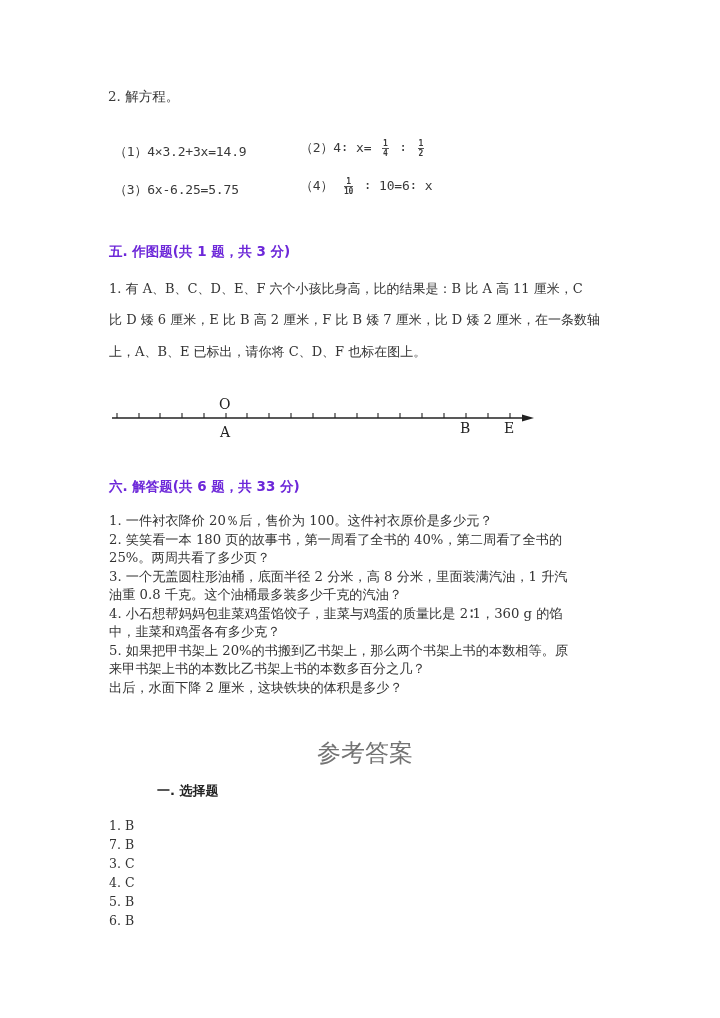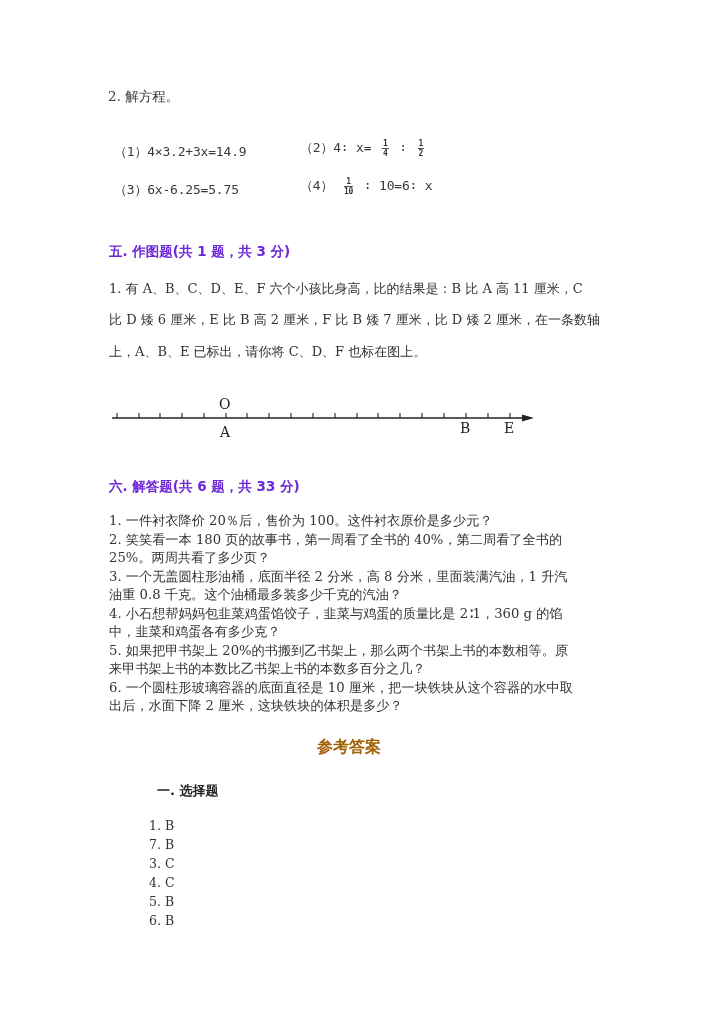--- a/index.html
+++ b/index.html
@@ -7,23 +7,23 @@
          font-family: "DejaVu Serif", "Liberation Serif", serif; color: #333; }
   .abs { position: absolute; white-space: nowrap; }
   .q-title { font-size: 13.5px; color: #3a3a3a; }
   .eq { font-size: 13px; color: #3a3a3a; font-family: "DejaVu Sans Mono", "Liberation Mono", monospace; letter-spacing: -0.2px; }
   .frac { display: inline-block; vertical-align: middle; text-align: center; font-size: 8px; line-height: 9px; font-weight: bold; margin: 0 3px; }
   .frac .num { display: block; border-bottom: 1px solid #555; padding: 0 1px; }
   .frac .den { display: block; }
   .sec-head { font-size: 13.5px; font-weight: bold; color: #6d28d9; font-family: "DejaVu Sans", "Liberation Sans", sans-serif; }
   .para { font-size: 13px; color: #333; }
   .para-line { line-height: 18.5px; font-size: 13.2px; color: #333; }
-  .answer-title { font-size: 16px; font-weight: bold; color: #a16207; font-family: "DejaVu Sans", "Liberation Sans", sans-serif; }
+  .answer-title { font-size: 24px; font-weight: normal; color: #737373; font-family: "DejaVu Sans", "Liberation Sans", sans-serif; }
   .ans-head { font-size: 13px; font-weight: bold; color: #222; font-family: "DejaVu Sans", "Liberation Sans", sans-serif; margin-left: 48px; }
-  .ans-item { font-size: 12.5px; color: #333; line-height: 19px; margin-left: 40px; }
+  .ans-item { font-size: 12.5px; color: #333; line-height: 19px; }
   .axis-label { font-size: 14px; color: #222; font-family: "DejaVu Serif", "Liberation Serif", serif; }
 </style>
 </head>
 <body>
 
 <div class="abs q-title" style="left:108px; top:88px;">2. 解方程。</div>
 
 <div class="abs eq" style="left:114px; top:143px;">
   <span>（1）</span><span>4×3.2+3x=14.9</span>
 </div>
@@ -86,21 +86,20 @@
 <div class="abs" style="left:109px; top:512px;">
   <div class="para-line">1. 一件衬衣降价 20％后，售价为 100。这件衬衣原价是多少元？</div>
   <div class="para-line">2. 笑笑看一本 180 页的故事书，第一周看了全书的 40%，第二周看了全书的</div>
   <div class="para-line">25%。两周共看了多少页？</div>
   <div class="para-line">3. 一个无盖圆柱形油桶，底面半径 2 分米，高 8 分米，里面装满汽油，1 升汽</div>
   <div class="para-line">油重 0.8 千克。这个油桶最多装多少千克的汽油？</div>
   <div class="para-line">4. 小石想帮妈妈包韭菜鸡蛋馅饺子，韭菜与鸡蛋的质量比是 2∶1，360 g 的馅</div>
   <div class="para-line">中，韭菜和鸡蛋各有多少克？</div>
   <div class="para-line">5. 如果把甲书架上 20%的书搬到乙书架上，那么两个书架上书的本数相等。原</div>
   <div class="para-line">来甲书架上书的本数比乙书架上书的本数多百分之几？</div>
-  <div class="para-line">6. 一个圆柱形玻璃容器的底面直径是 10 厘米，把一块铁块从这个容器的水中取</div>
   <div class="para-line">出后，水面下降 2 厘米，这块铁块的体积是多少？</div>
 </div>
 
 <div class="abs answer-title" style="left:317px; top:737px;">参考答案</div>
 
 <div class="abs ans-head" style="left:109px; top:782px;">一. 选择题</div>
 
 <div class="abs" style="left:109px; top:816px;">
   <div class="ans-item">1. B</div>
   <div class="ans-item">7. B</div>

